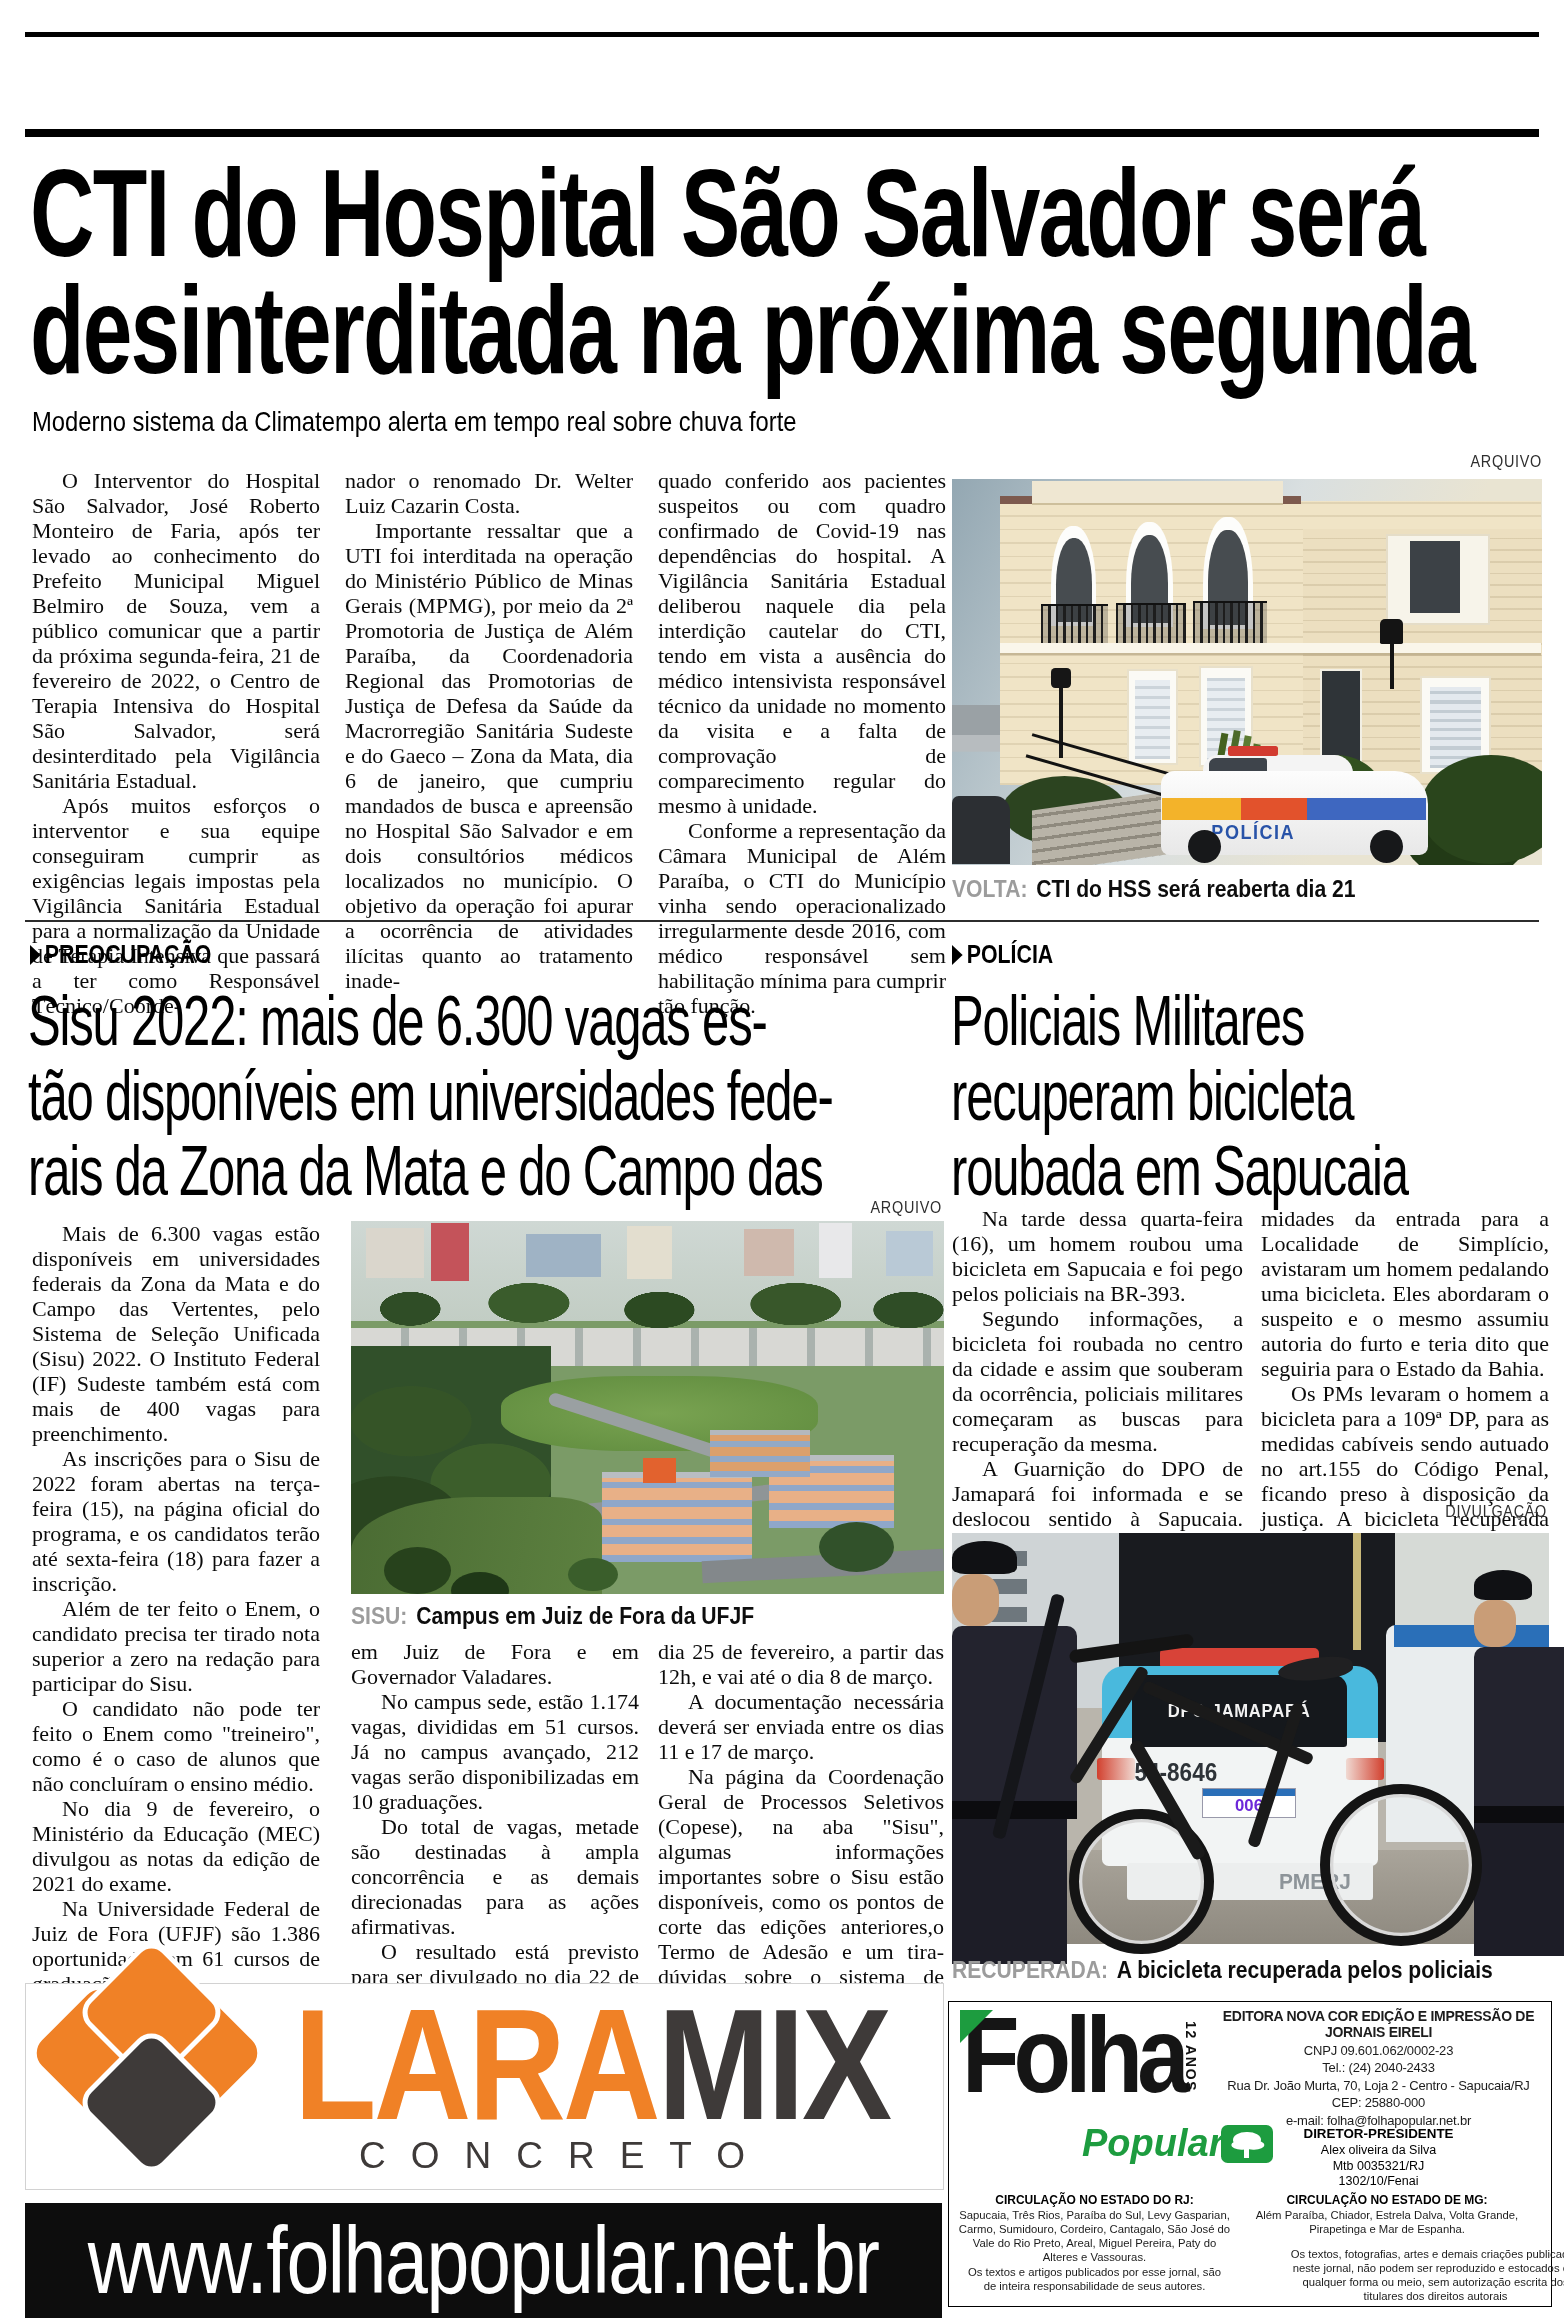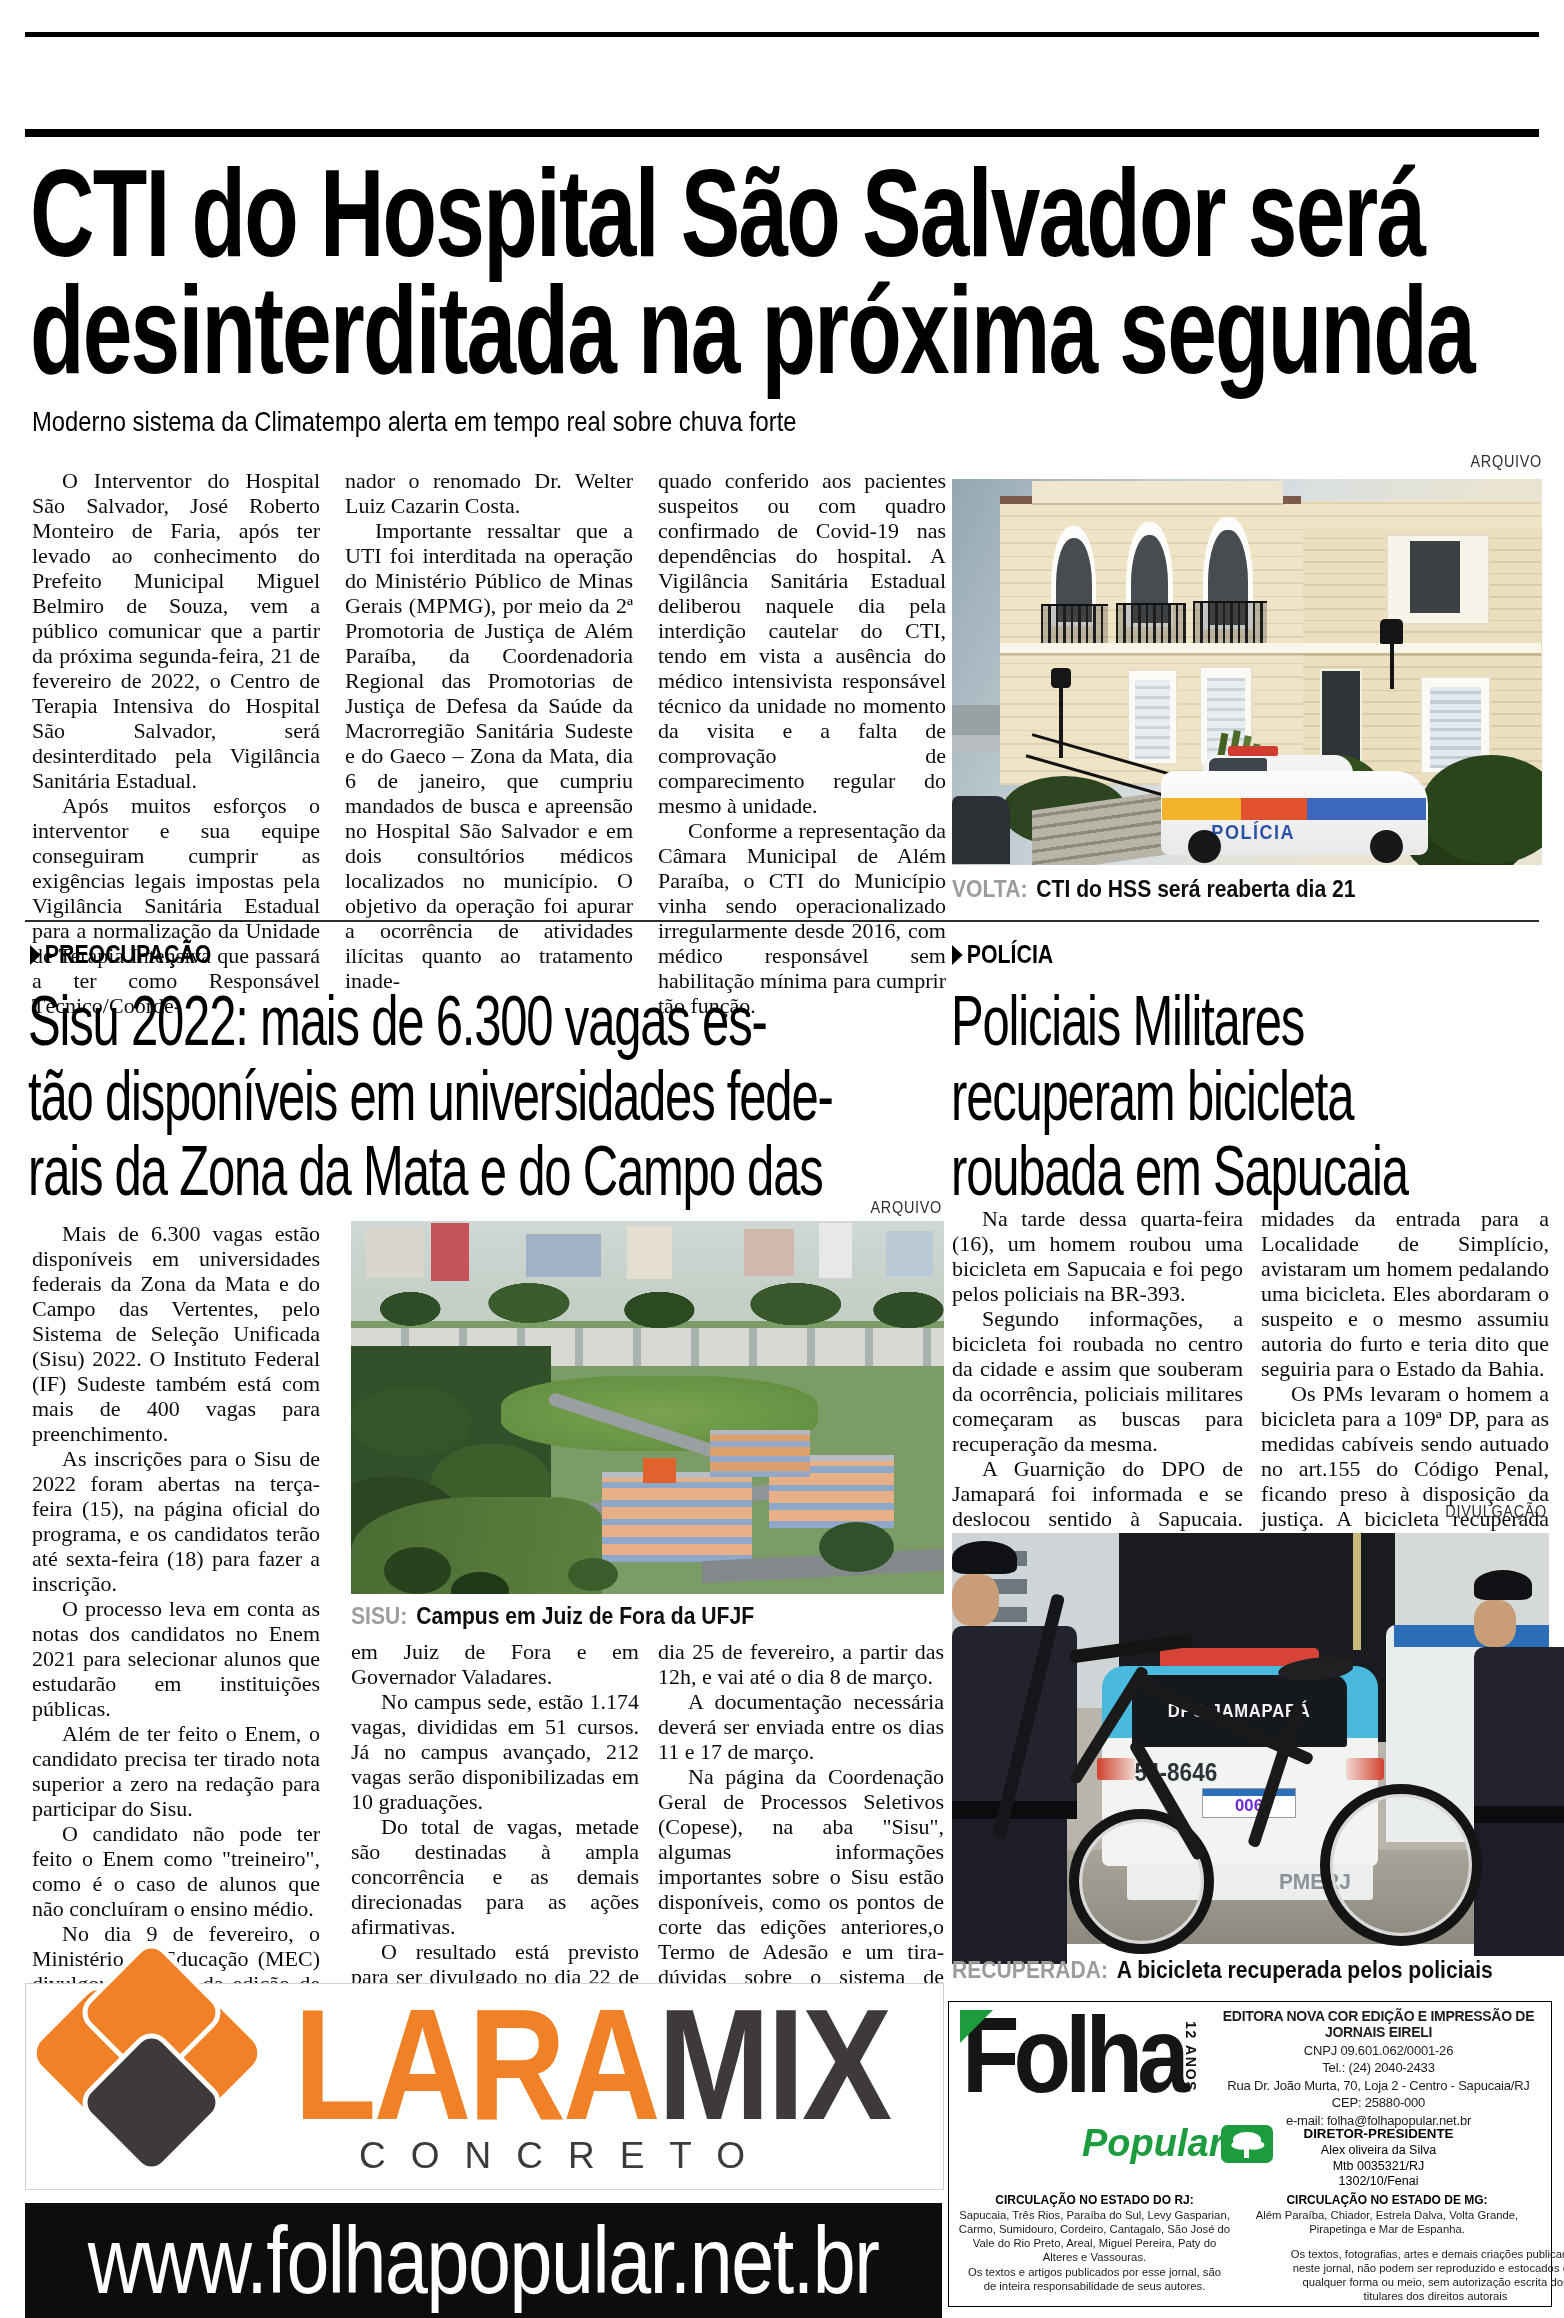--- a/index.html
+++ b/index.html
@@ -319,21 +319,20 @@
   <div class="abs sec-headline" style="left:28px;top:984px;">
       <p>Sisu 2022: mais de 6.300 vagas es-</p>
       <p>tão disponíveis em universidades fede-</p>
       <p>rais da Zona da Mata e do Campo das</p>
     </div>
   <div class="abs credit" style="left:775px;top:1199px;width:167px;text-align:right;">ARQUIVO</div>
 
   <div class="abs serif-col" style="left:32px;top:1221px;">
       <p>Mais de 6.300 vagas estão disponíveis em universidades federais da Zona da Mata e do Campo das Vertentes, pelo Sistema de Seleção Unificada (Sisu) 2022. O Instituto Federal (IF) Sudeste também está com mais de 400 vagas para preenchimento.</p>
       <p>As inscrições para o Sisu de 2022 foram abertas na terça-feira (15), na página oficial do programa, e os candidatos terão até sexta-feira (18) para fazer a inscrição.</p>
-      <p>O processo leva em conta as notas dos candidatos no Enem 2021 para selecionar alunos que estudarão em instituições públicas.</p>
       <p>Além de ter feito o Enem, o candidato precisa ter tirado nota superior a zero na redação para participar do Sisu.</p>
       <p>O candidato não pode ter feito o Enem como "treineiro", como é o caso de alunos que não concluíram o ensino médio.</p>
       <p>No dia 9 de fevereiro, o Ministério da Educação (MEC) divulgou as notas da edição de 2021 do exame.</p>
       <p>Na Universidade Federal de Juiz de Fora (UFJF) são 1.386 oportunidades em 61 cursos de graduação</p>
     </div>
 
   <div class="abs photo ph2">
     <div class="cp-city"></div>
     <div class="cb1 abs"></div>
     <div class="cb2 abs"></div>
@@ -473,21 +472,21 @@
   </div>
 
   <div class="abs mh-box"></div>
   <div class="abs mh-folha">Folha</div>
   <div class="mh-tri abs"></div>
   <div class="abs mh-badge">12 ANOS</div>
   <div class="abs mh-popular">Popular</div>
   <div class="abs mh-treebox"></div>
   <div class="abs mh-pub">
       <p>EDITORA NOVA COR EDIÇÃO E IMPRESSÃO DE JORNAIS EIRELI</p>
-      <p>CNPJ 09.601.062/0001-26</p>
+      <p>CNPJ 09.601.062/0002-23</p>
       <p>Tel.: (24) 2040-2433</p>
       <p>Rua Dr. João Murta, 70, Loja 2 - Centro - Sapucaia/RJ</p>
       <p>CEP: 25880-000</p>
       <p>e-mail: folha@folhapopular.net.br</p>
     </div>
   <div class="abs mh-dir-title">DIRETOR-PRESIDENTE</div>
   <div class="abs mh-dir">
       <p>Alex oliveira da Silva</p>
       <p>Mtb 0035321/RJ</p>
       <p>1302/10/Fenai</p>

